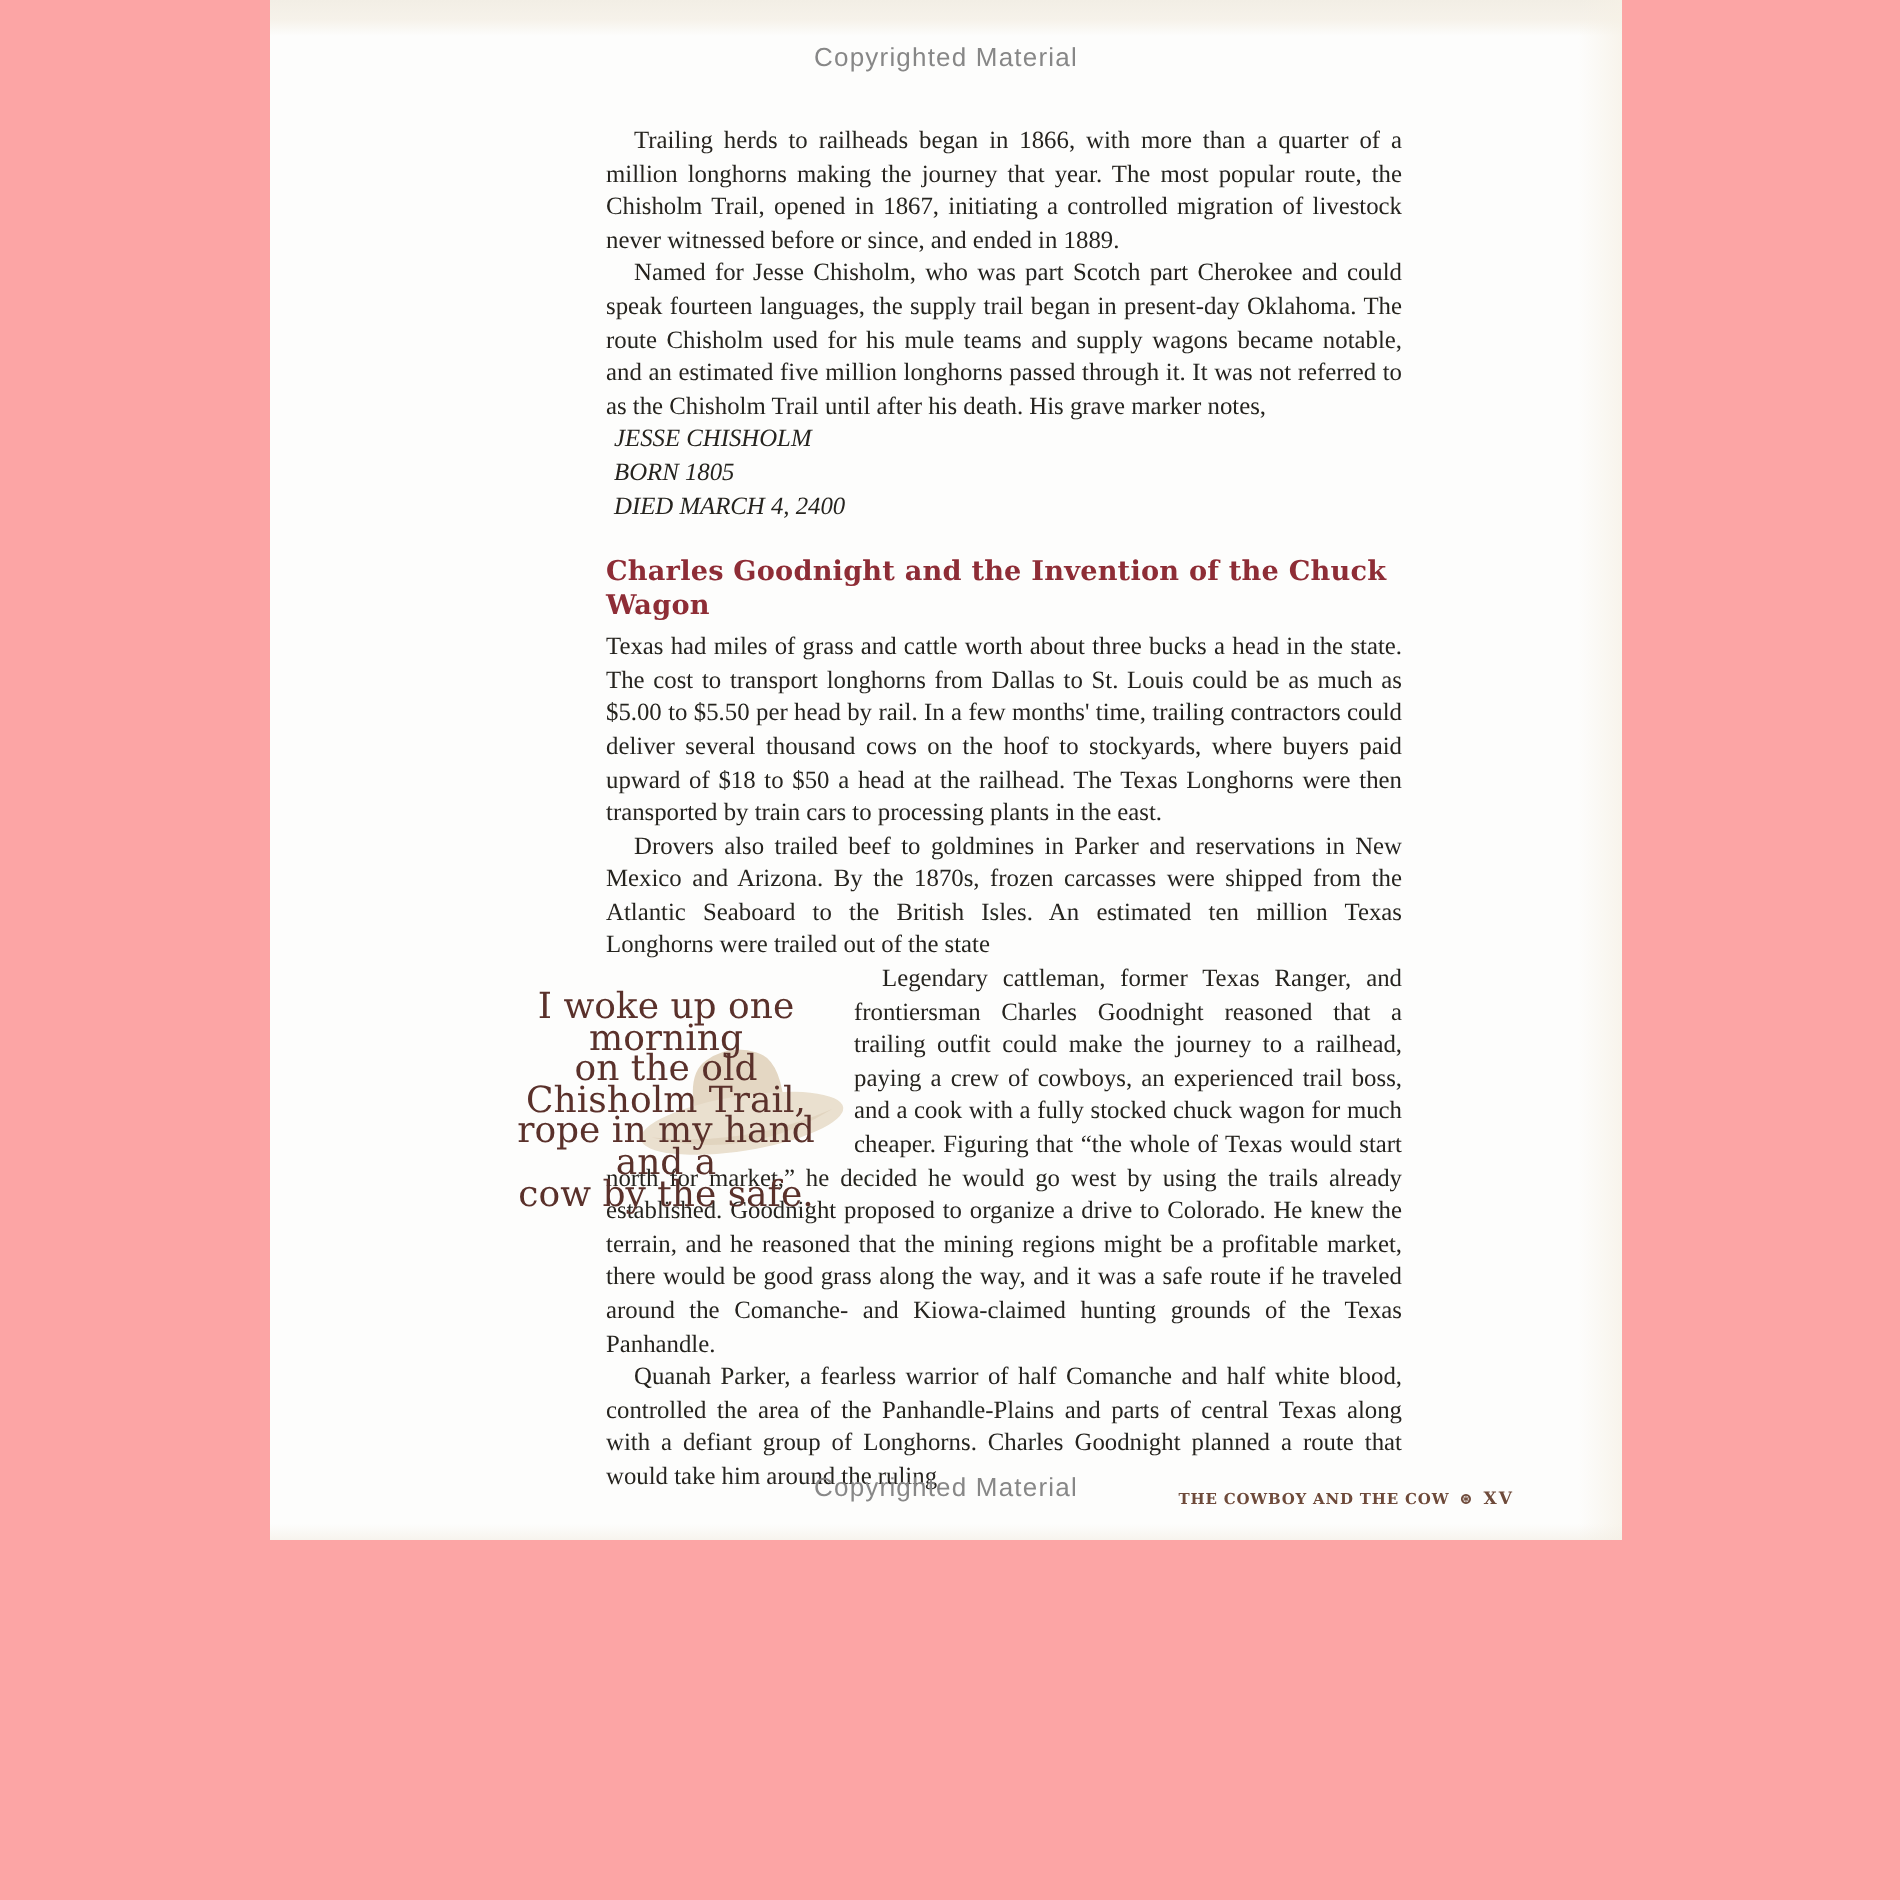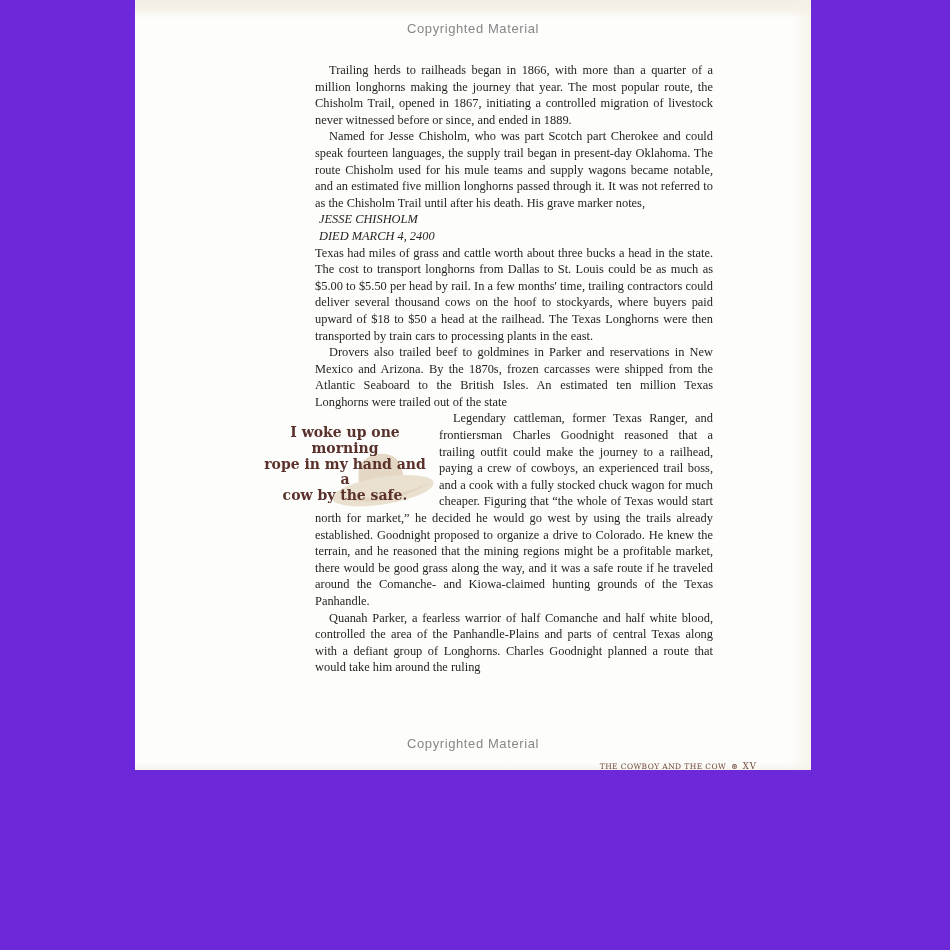--- a/index.html
+++ b/index.html
@@ -4,21 +4,21 @@
 <style>
   html, body {
     margin: 0; padding: 0;
     background: #ffffff;
     width: 950px; height: 950px;
     font-family: "Liberation Serif", serif;
   }
   .canvas {
     position: relative;
     width: 950px; height: 950px;
-    background: #6d28d9;
+    background: #fca5a5;
     overflow: hidden;
   }
   .page {
     position: absolute;
     left: 135px; top: 0;
     width: 676px; height: 770px;
     background: #fdfdfc;
   }
   .top-shade {
     position: absolute; left: 0; top: 0;
@@ -43,21 +43,21 @@
     font-family: "Liberation Sans", sans-serif;
     font-size: 13px;
     letter-spacing: 0.6px;
     color: #878787;
   }
   .copyright.top { top: 21px; }
   .copyright.bottom { top: 736px; }
 
   .text-col {
     position: absolute;
-    left: 180px; top: 62px;
+    left: 168px; top: 62px;
     width: 398px;
     font-size: 12.4px;
     line-height: 16.6px;
     color: #26241f;
     text-align: justify;
   }
   .text-col p { margin: 0; }
   p.indent { text-indent: 14px; }
 
   .grave {
@@ -92,36 +92,36 @@
     position: absolute;
     right: -6px; bottom: -2px;
     z-index: 0;
     transform: rotate(-9deg);
     opacity: 0.95;
   }
   .quote-text {
     position: relative;
     z-index: 1;
     font-family: "DejaVu Serif", serif;
-    font-weight: bold;
-    font-size: 14px;
+    font-weight: normal;
+    font-size: 18px;
     line-height: 15.6px;
     color: #5a312b;
     text-align: center;
   }
   .center-line {
     text-align: center;
     line-height: 16.6px;
   }
 
   .footer {
     position: absolute;
-    top: 761px; right: 54px;
+    top: 744px; right: 54px;
     font-family: "DejaVu Serif", serif;
-    font-weight: normal;
+    font-weight: bold;
     font-size: 7.5px;
     letter-spacing: 0.4px;
     color: #6e4a3a;
     white-space: nowrap;
   }
   .footer .ornament { font-size: 8px; padding: 0 2px; }
   .footer .pagenum { font-size: 8.5px; letter-spacing: 1px; }
 </style>
 </head>
 <body>
@@ -133,36 +133,39 @@
     <div class="bottom-shade"></div>
 
     <div class="copyright top">Copyrighted Material</div>
 
     <div class="text-col">
       <p class="indent">Trailing herds to railheads began in 1866, with more than a quarter of a million longhorns making the journey that year. The most popular route, the Chisholm Trail, opened in 1867, initiating a controlled migration of livestock never witnessed before or since, and ended in 1889.</p>
       <p class="indent">Named for Jesse Chisholm, who was part Scotch part Cherokee and could speak fourteen languages, the supply trail began in present-day Oklahoma. The route Chisholm used for his mule teams and supply wagons became notable, and an estimated five million longhorns passed through it. It was not referred to as the Chisholm Trail until after his death. His grave marker notes,</p>
 
       <div class="grave">
         <div class="grave-line">JESSE CHISHOLM</div>
+        <div class="grave-line">BORN 1805</div>
         <div class="grave-line">DIED MARCH 4, 2400</div>
       </div>
 
+      <h2 class="section-heading">Charles Goodnight and the Invention of the Chuck Wagon</h2>
 
       <p>Texas had miles of grass and cattle worth about three bucks a head in the state. The cost to transport longhorns from Dallas to St. Louis could be as much as $5.00 to $5.50 per head by rail. In a few months' time, trailing contractors could deliver several thousand cows on the hoof to stockyards, where buyers paid upward of $18 to $50 a head at the railhead. The Texas Longhorns were then transported by train cars to processing plants in the east.</p>
       <p class="indent">Drovers also trailed beef to goldmines in Parker and reservations in New Mexico and Arizona. By the 1870s, frozen carcasses were shipped from the Atlantic Seaboard to the British Isles. An estimated ten million Texas Longhorns were trailed out of the state</p>
 
       <div class="wrapzone">
         <div class="quote-float">
           <svg class="hat" width="112" height="64" viewBox="0 0 120 70">
             <path d="M36 47 Q33 18 46 12 Q60 5 74 12 Q87 18 84 47 Z" fill="#e3d6c1"></path>
             <ellipse cx="60" cy="49" rx="56" ry="15" fill="#e9dfcd"></ellipse>
             <path d="M10 49 Q60 62 110 49 Q60 70 10 49 Z" fill="#e0d2bc"></path>
           </svg>
           <div class="quote-text">
             <div>I woke up one morning</div>
+            <div>on the old Chisholm Trail,</div>
             <div>rope in my hand and a</div>
             <div>cow by the safe.</div>
           </div>
         </div>
         <p class="indent">Legendary cattleman, former Texas Ranger, and frontiersman Charles Goodnight reasoned that a trailing outfit could make the journey to a railhead, paying a crew of cowboys, an experienced trail boss, and a cook with a fully stocked chuck wagon for much cheaper. Figuring that “the whole of Texas would start north for market,” he decided he would go west by using the trails already established. Goodnight proposed to organize a drive to Colorado. He knew the terrain, and he reasoned that the mining regions might be a profitable market, there would be good grass along the way, and it was a safe route if he traveled around the Comanche- and Kiowa-claimed hunting grounds of the Texas Panhandle.</p>
         <p class="indent">Quanah Parker, a fearless warrior of half Comanche and half white blood, controlled the area of the Panhandle-Plains and parts of central Texas along with a defiant group of Longhorns. Charles Goodnight planned a route that would take him around the ruling</p>
       </div>
     </div>
 
     <div class="footer">

